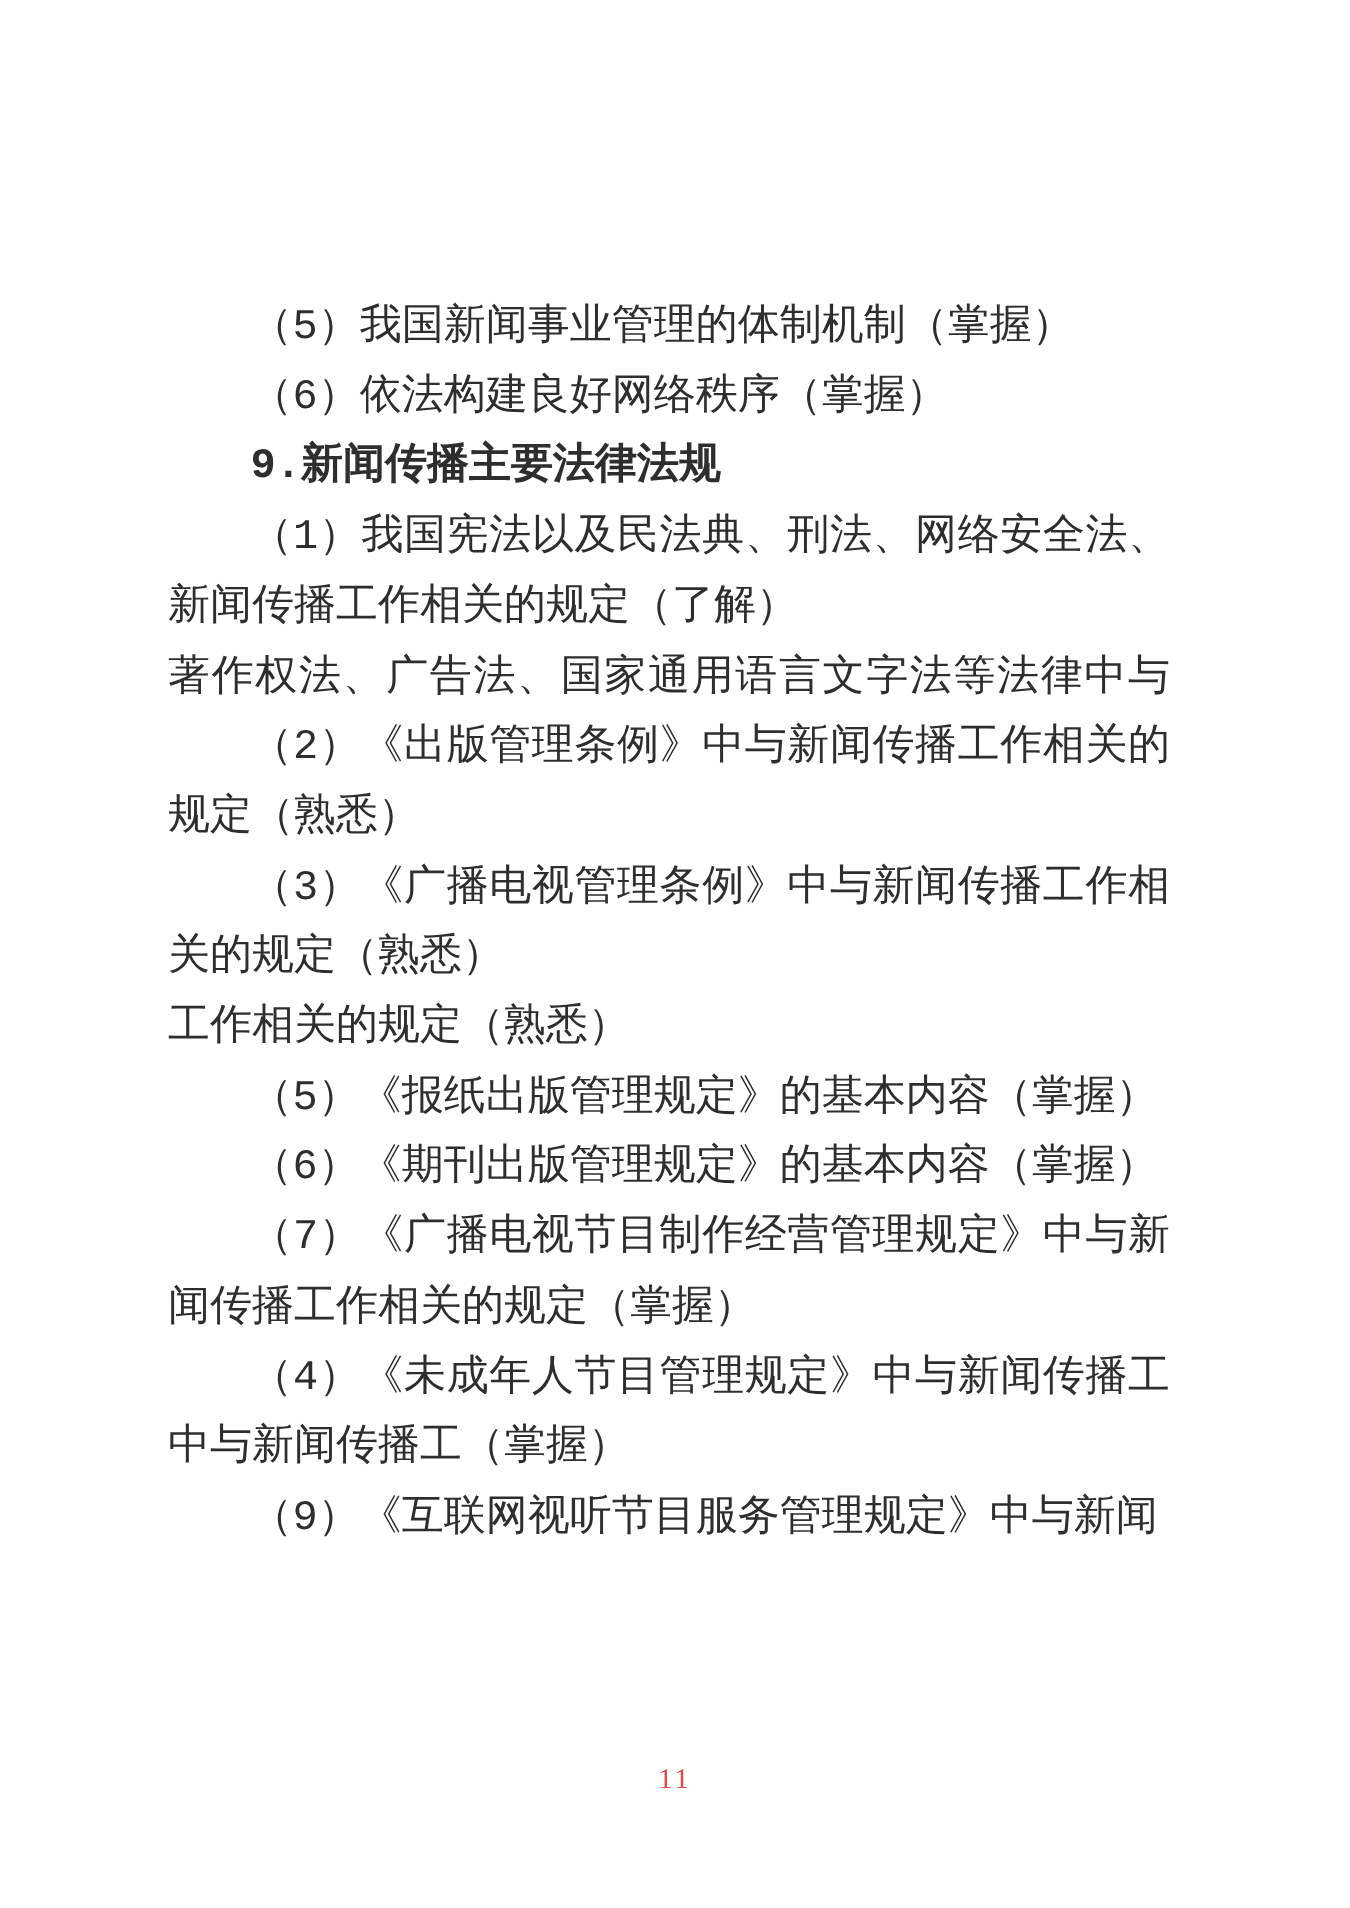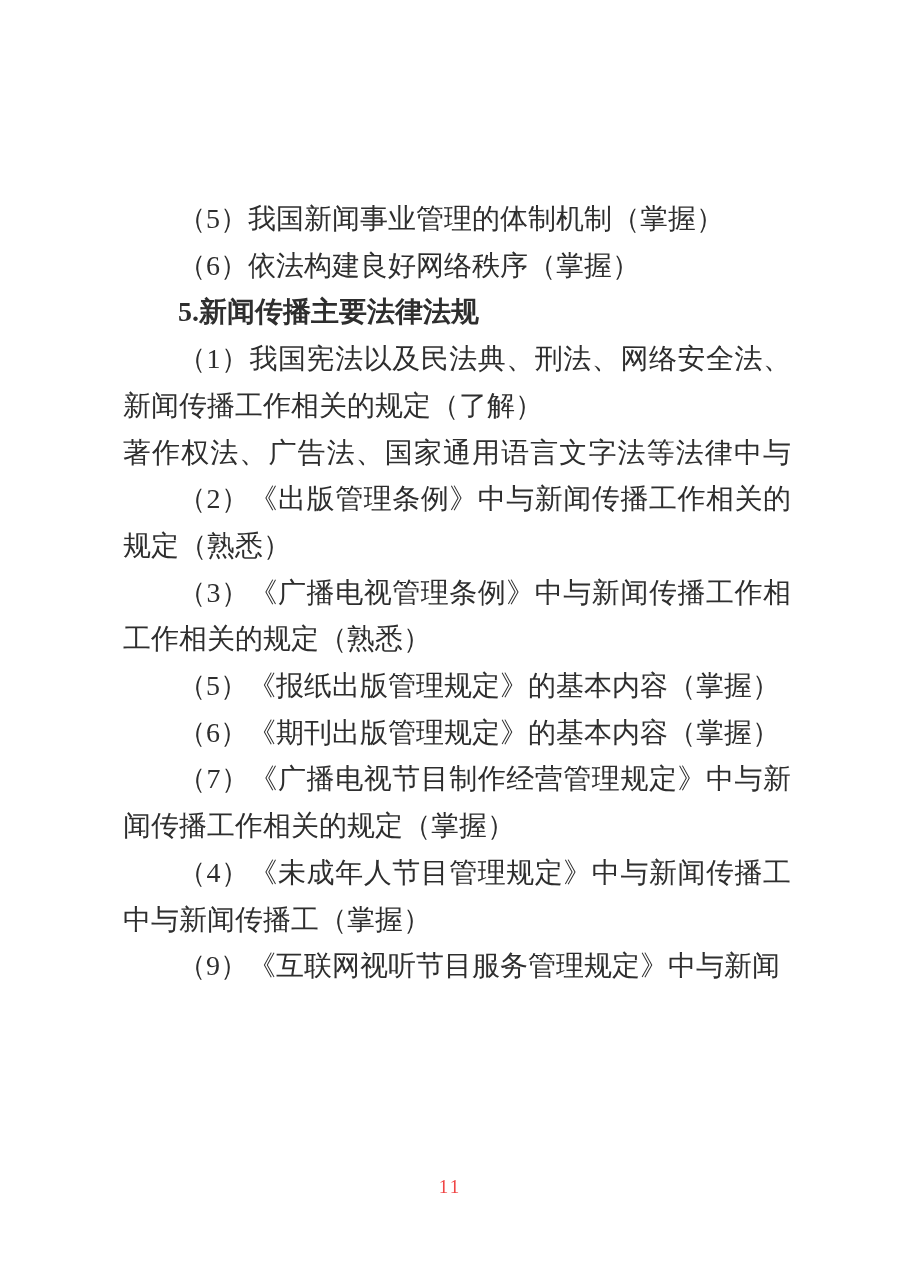--- a/index.html
+++ b/index.html
@@ -11,25 +11,26 @@
     position: relative;
     width: 900px;
     height: 1272px;
     background: #ffffff;
     overflow: hidden;
     font-family: "Liberation Serif", "DejaVu Serif", serif;
     color: #2e2e2e;
   }
   .doc-body {
     position: absolute;
-    left: 123px;
+    left: 112px;
     top: 196px;
     width: 668px;
     font-size: 28px;
     line-height: 46.7px;
+    font-family: Liberation Mono, monospace;
   }
   .line {
     min-height: 46.7px;
     text-align: left;
   }
   .indent {
     padding-left: 55px;
   }
   .justify {
     text-align: justify;
@@ -49,27 +50,28 @@
     letter-spacing: 2px;
   }
 </style>
 </head>
 <body>
 
 <div class="page">
   <div class="doc-body">
     <div class="line indent">（5）我国新闻事业管理的体制机制（掌握）</div>
     <div class="line indent">（6）依法构建良好网络秩序（掌握）</div>
-    <div class="line indent heading">5.新闻传播主要法律法规</div>
+    <div class="line indent heading">9.新闻传播主要法律法规</div>
     <div class="line indent justify">（1）我国宪法以及民法典、刑法、网络安全法、</div>
     <div class="line">新闻传播工作相关的规定（了解）</div>
     <div class="line justify">著作权法、广告法、国家通用语言文字法等法律中与</div>
     <div class="line indent justify">（2）《出版管理条例》中与新闻传播工作相关的</div>
     <div class="line">规定（熟悉）</div>
     <div class="line indent justify">（3）《广播电视管理条例》中与新闻传播工作相</div>
+    <div class="line">关的规定（熟悉）</div>
     <div class="line">工作相关的规定（熟悉）</div>
     <div class="line indent">（5）《报纸出版管理规定》的基本内容（掌握）</div>
     <div class="line indent">（6）《期刊出版管理规定》的基本内容（掌握）</div>
     <div class="line indent justify">（7）《广播电视节目制作经营管理规定》中与新</div>
     <div class="line">闻传播工作相关的规定（掌握）</div>
     <div class="line indent justify">（4）《未成年人节目管理规定》中与新闻传播工</div>
     <div class="line">中与新闻传播工（掌握）</div>
     <div class="line indent">（9）《互联网视听节目服务管理规定》中与新闻</div>
   </div>
   <div class="page-number">11</div>

